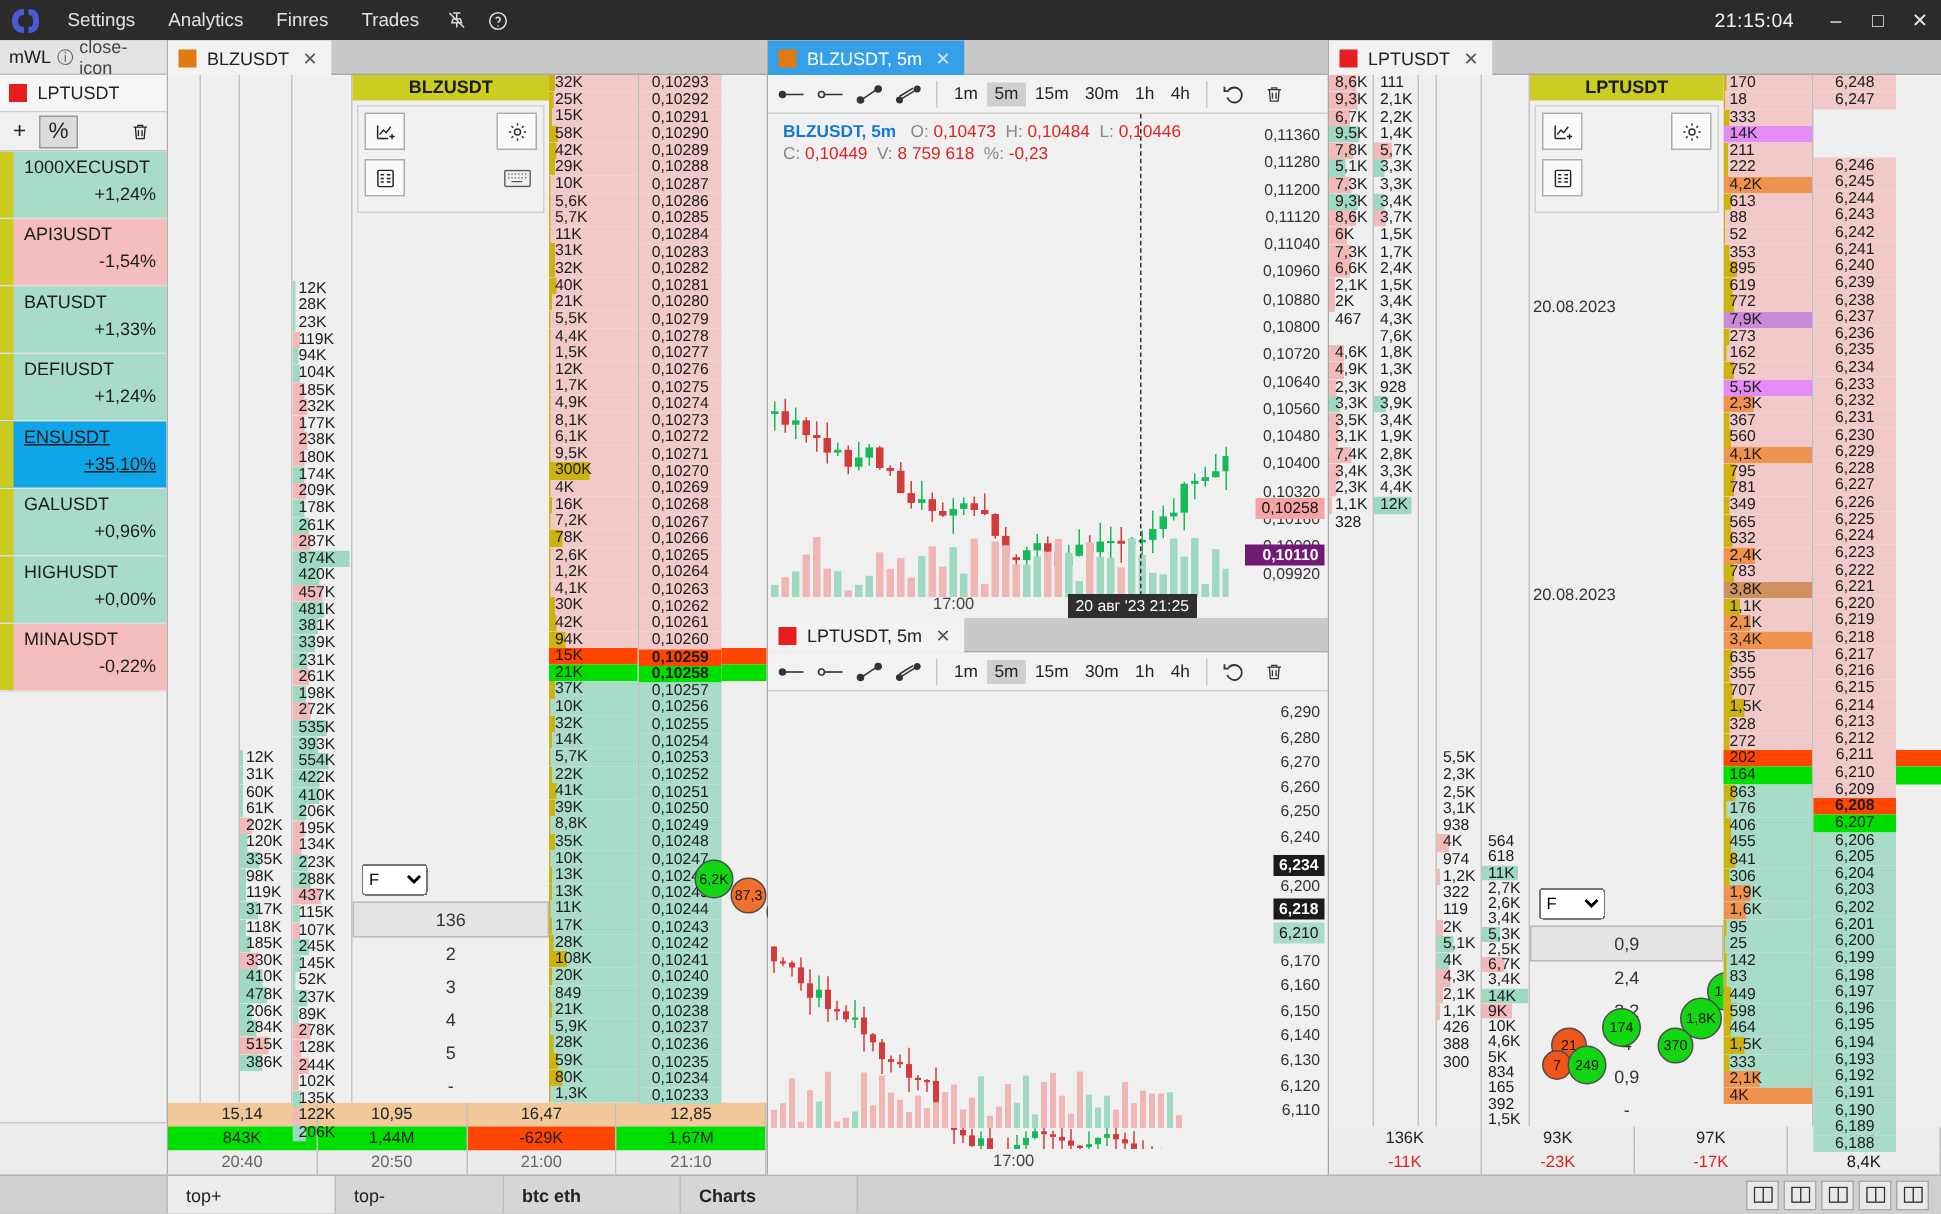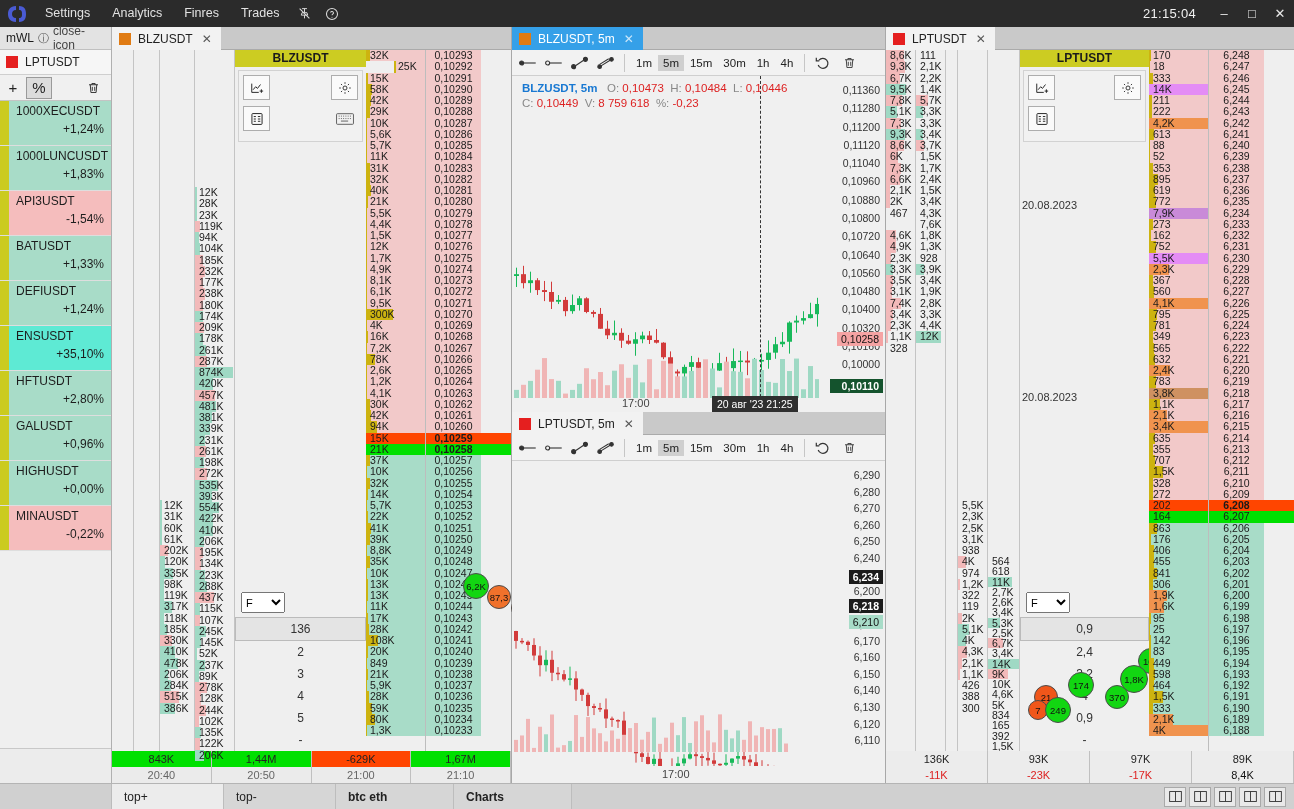--- a/index.html
+++ b/index.html
@@ -184,49 +184,39 @@
             <path d="M2.5 4h11M6 4V2.5h4V4M4 4l.8 9.5h6.4L12 4M6.5 6.5v5M9.5 6.5v5"></path>
           </svg>
         </div>
       </div>
       <div class="wl-list" id="wl-list">
           <div class="wl-row" style="background: rgb(168, 220, 200);">
             <div class="bar"></div>
             <div class="wl-name">1000XECUSDT</div>
             <div class="wl-pct">+1,24%</div>
           </div>
-          <div class="wl-row" style="background: rgb(168, 220, 200);">
-            <div class="bar"></div>
-            <div class="wl-name">1000LUNCUSDT</div>
-            <div class="wl-pct">+1,83%</div>
-          </div>
           <div class="wl-row" style="background: rgb(245, 189, 189);">
             <div class="bar"></div>
             <div class="wl-name">API3USDT</div>
             <div class="wl-pct">-1,54%</div>
           </div>
           <div class="wl-row" style="background: rgb(168, 220, 200);">
             <div class="bar"></div>
             <div class="wl-name">BATUSDT</div>
             <div class="wl-pct">+1,33%</div>
           </div>
           <div class="wl-row" style="background: rgb(168, 220, 200);">
             <div class="bar"></div>
             <div class="wl-name">DEFIUSDT</div>
             <div class="wl-pct">+1,24%</div>
           </div>
-          <div class="wl-row" style="background: #5eead4;">
+          <div class="wl-row" style="background: #0ea5e9; text-decoration: underline;">
             <div class="bar"></div>
             <div class="wl-name">ENSUSDT</div>
             <div class="wl-pct">+35,10%</div>
-          </div>
-          <div class="wl-row" style="background: rgb(168, 220, 200);">
-            <div class="bar"></div>
-            <div class="wl-name">HFTUSDT</div>
-            <div class="wl-pct">+2,80%</div>
           </div>
           <div class="wl-row" style="background: rgb(168, 220, 200);">
             <div class="bar"></div>
             <div class="wl-name">GALUSDT</div>
             <div class="wl-pct">+0,96%</div>
           </div>
           <div class="wl-row" style="background: rgb(168, 220, 200);">
             <div class="bar"></div>
             <div class="wl-name">HIGHUSDT</div>
             <div class="wl-pct">+0,00%</div>
@@ -386,21 +376,21 @@
               <div class="stacknum">3</div>
               <div class="stacknum">4</div>
               <div class="stacknum">5</div>
               <div class="stacknum">-</div>
             </div>
         </div>
 
         <div class="ladder">
           <div class="lad-size cellcol" id="blz-lad-size">
               <div class="cell num" style="background: rgb(242, 201, 201);"><div class="fill" style="width: 6%; background: rgb(205, 179, 16);"></div><span class="t">32K</span></div>
-              <div class="cell num" style="background: rgb(242, 201, 201); margin-left: 28px;"><div class="fill" style="width: 5%; background: rgb(205, 179, 16);"></div><span class="t">25K</span></div>
+              <div class="cell num" style="background: rgb(242, 201, 201);"><div class="fill" style="width: 5%; background: rgb(205, 179, 16);"></div><span class="t">25K</span></div>
               <div class="cell num" style="background: rgb(242, 201, 201);"><div class="fill" style="width: 3%; background: rgb(205, 179, 16);"></div><span class="t">15K</span></div>
               <div class="cell num" style="background: rgb(242, 201, 201);"><div class="fill" style="width: 11%; background: rgb(205, 179, 16);"></div><span class="t">58K</span></div>
               <div class="cell num" style="background: rgb(242, 201, 201);"><div class="fill" style="width: 8%; background: rgb(205, 179, 16);"></div><span class="t">42K</span></div>
               <div class="cell num" style="background: rgb(242, 201, 201);"><div class="fill" style="width: 6%; background: rgb(205, 179, 16);"></div><span class="t">29K</span></div>
               <div class="cell num" style="background: rgb(242, 201, 201);"><div class="fill" style="width: 2%; background: rgb(205, 179, 16);"></div><span class="t">10K</span></div>
               <div class="cell num" style="background: rgb(242, 201, 201);"><div class="fill" style="width: 1%; background: rgb(205, 179, 16);"></div><span class="t">5,6K</span></div>
               <div class="cell num" style="background: rgb(242, 201, 201);"><div class="fill" style="width: 1%; background: rgb(205, 179, 16);"></div><span class="t">5,7K</span></div>
               <div class="cell num" style="background: rgb(242, 201, 201);"><div class="fill" style="width: 2%; background: rgb(205, 179, 16);"></div><span class="t">11K</span></div>
               <div class="cell num" style="background: rgb(242, 201, 201);"><div class="fill" style="width: 6%; background: rgb(205, 179, 16);"></div><span class="t">31K</span></div>
               <div class="cell num" style="background: rgb(242, 201, 201);"><div class="fill" style="width: 6%; background: rgb(205, 179, 16);"></div><span class="t">32K</span></div>
@@ -577,20 +567,26 @@
               <div class="cell"></div>
               <div class="cell"></div>
               <div class="cell"></div>
               <div class="cell"></div>
               <div class="cell"></div>
             </div>
         </div>
       </div>
 
       <div class="domfoot">
+        <div class="footrow" id="blz-foot1">
+            <div class="footcell" style="background: rgb(240, 200, 154);">15,14</div>
+            <div class="footcell" style="background: rgb(240, 200, 154);">10,95</div>
+            <div class="footcell" style="background: rgb(240, 200, 154);">16,47</div>
+            <div class="footcell" style="background: rgb(240, 200, 154);">12,85</div>
+          </div>
         <div class="footrow" id="blz-foot2">
             <div class="footcell" style="background: rgb(0, 224, 0);">843K</div>
             <div class="footcell" style="background: rgb(0, 224, 0);">1,44M</div>
             <div class="footcell" style="background: rgb(255, 69, 0);">-629K</div>
             <div class="footcell" style="background: rgb(0, 224, 0);">1,67M</div>
           </div>
         <div class="footrow" id="blz-foot3">
             <div class="footcell t">20:40</div>
             <div class="footcell t">20:50</div>
             <div class="footcell t">21:00</div>
@@ -844,21 +840,21 @@
                 <div class="ytick" style="top: 160.286px;">0,10720</div>
                 <div class="ytick" style="top: 178.571px;">0,10640</div>
                 <div class="ytick" style="top: 196.857px;">0,10560</div>
                 <div class="ytick" style="top: 215.143px;">0,10480</div>
                 <div class="ytick" style="top: 233.429px;">0,10400</div>
                 <div class="ytick" style="top: 251.714px;">0,10320</div>
                 <div class="ytick" style="top: 270px;">0,10160</div>
                 <div class="ytick" style="top: 288.286px;">0,10000</div>
                 <div class="ytick" style="top: 306.571px;">0,09920</div>
                 <div class="ytag" style="top: 263px; background: rgb(245, 163, 163); color: rgb(17, 17, 17);">0,10258</div>
-                <div class="ytag" style="top: 310px; background: #14532d; color: rgb(255, 255, 255); font-weight: bold; padding-left: 12px;">0,10110</div>
+                <div class="ytag" style="top: 294px; background: #701a75; color: rgb(255, 255, 255); font-weight: bold; padding-left: 12px;">0,10110</div>
               </div>
             </div>
           <div class="xlab" style="left:110px">17:00</div>
           <div class="xtagbox" style="left:200px">20 авг '23  21:25</div>
         </div>
       </div>
 
       <div class="chartwrap" style="flex:1;min-height:0;">
         <div class="ptabbar">
           <div class="ptab">
@@ -1331,21 +1327,21 @@
               <div class="cell num" style="background: rgb(168, 220, 200);"><div class="fill" style="width: 10%; background: rgb(205, 179, 16);"></div><span class="t">598</span></div>
               <div class="cell num" style="background: rgb(168, 220, 200);"><div class="fill" style="width: 8%; background: rgb(205, 179, 16);"></div><span class="t">464</span></div>
               <div class="cell num" style="background: rgb(168, 220, 200);"><div class="fill" style="width: 24%; background: rgb(205, 179, 16);"></div><span class="t">1,5K</span></div>
               <div class="cell num" style="background: rgb(168, 220, 200);"><div class="fill" style="width: 7%; background: rgb(205, 179, 16);"></div><span class="t">333</span></div>
               <div class="cell num" style="background: rgb(168, 220, 200);"><div class="fill" style="width: 40%; background: rgb(240, 147, 78);"></div><span class="t">2,1K</span></div>
               <div class="cell num" style="background: rgb(168, 220, 200);"><div class="fill" style="width: 100%; background: rgb(240, 147, 78);"></div><span class="t">4K</span></div>
             </div>
           <div class="lad-price cellcol" id="lpt-lad-price">
               <div class="price" style="background: rgb(242, 201, 201);">6,248</div>
               <div class="price" style="background: rgb(242, 201, 201);">6,247</div>
-              <div class="price" style="background: rgb(242, 201, 201);">6,246</div>
+              <div class="price" style="background: rgb(242, 201, 201); margin-top: 32px;">6,246</div>
               <div class="price" style="background: rgb(242, 201, 201);">6,245</div>
               <div class="price" style="background: rgb(242, 201, 201);">6,244</div>
               <div class="price" style="background: rgb(242, 201, 201);">6,243</div>
               <div class="price" style="background: rgb(242, 201, 201);">6,242</div>
               <div class="price" style="background: rgb(242, 201, 201);">6,241</div>
               <div class="price" style="background: rgb(242, 201, 201);">6,240</div>
               <div class="price" style="background: rgb(242, 201, 201);">6,239</div>
               <div class="price" style="background: rgb(242, 201, 201);">6,238</div>
               <div class="price" style="background: rgb(242, 201, 201);">6,237</div>
               <div class="price" style="background: rgb(242, 201, 201);">6,236</div>

